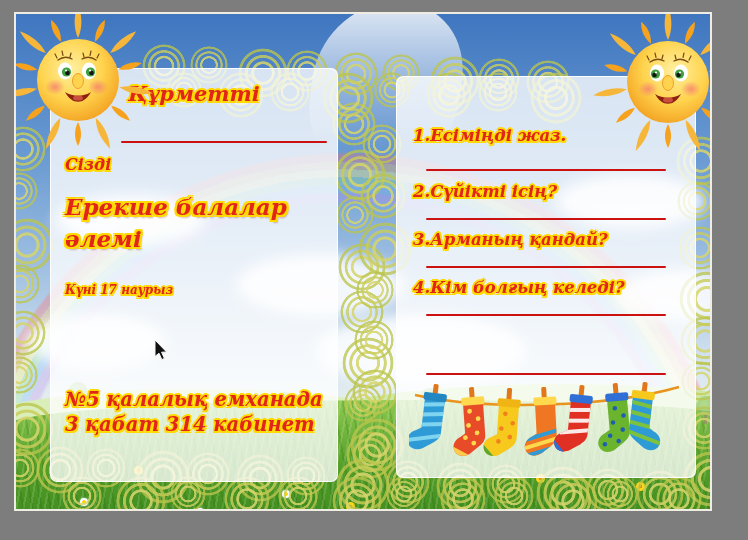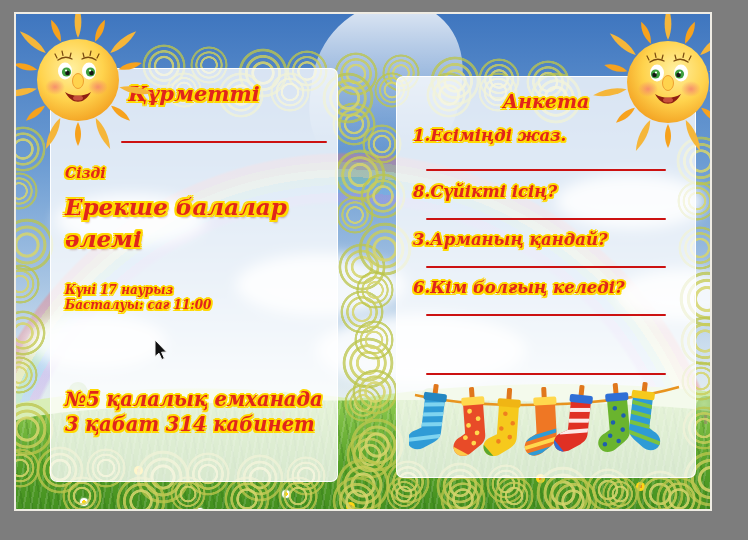--- a/index.html
+++ b/index.html
@@ -167,44 +167,42 @@
       <div class="ring" style="width: 46px; height: 46px; left: 424px; top: 462px;"></div>
       <div class="ring" style="width: 40px; height: 40px; left: 478px; top: 462px;"></div>
       <div class="ring" style="width: 50px; height: 50px; left: 532px; top: 462px;"></div>
       <div class="ring" style="width: 36px; height: 36px; left: 586px; top: 462px;"></div>
       <div class="ring" style="width: 46px; height: 46px; left: 640px; top: 462px;"></div>
     </div>
 
   <div class="panel" id="panelL">
     <div class="abs fancy heading" style="left:0;top:12px;width:100%;">Құрметті</div>
     <div class="blank" style="left:70px;top:72px;width:206px;"></div>
-    <div class="abs fancy" style="left:14px;top:96px;font-size:14px;">Сізді</div>
+    <div class="abs fancy" style="left:14px;top:86px;font-size:16px;">Сізді</div>
     <div class="abs fancy-xl" style="left:14px;top:122px;width:264px;">
       <span>Ерекше балалар әлемі</span><br>
     </div>
     <div class="abs fancy" style="left:14px;top:214px;">
       <span>Күні 17 наурыз</span><br>
-      <span>Басталуы: сағ 11:00</span>
     </div>
     <div class="abs fancy" style="left:14px;top:294px;font-size:19.5px;">
       <br>
       <span>№5 қалалық емханада</span><br>
       <span>3 қабат 314 кабинет</span>
     </div>
   </div>
 
   <div class="panel" id="panelR">
-    <div class="abs fancy heading" style="left:0;top:12px;width:100%;font-size:19px;">Анкета</div>
     <div class="q fancy" style="top:48px;">1.Есіміңді жаз.</div>
     <div class="blank" style="left:29px;top:92px;width:240px;"></div>
-    <div class="q fancy" style="top:104px;">8.Сүйікті ісің?</div>
+    <div class="q fancy" style="top:104px;">2.Сүйікті ісің?</div>
     <div class="blank" style="left:29px;top:141px;width:240px;"></div>
     <div class="q fancy" style="top:152px;">3.Арманың қандай?</div>
     <div class="blank" style="left:29px;top:189px;width:240px;"></div>
-    <div class="q fancy" style="top:200px;">6.Кім болғың келеді?</div>
+    <div class="q fancy" style="top:200px;">4.Кім болғың келеді?</div>
     <div class="blank" style="left:29px;top:237px;width:240px;"></div>
     <div class="blank" style="left:29px;top:296px;width:240px;"></div>
 
     <svg class="abs" style="left:12px;top:302px;" width="276" height="96" viewBox="0 0 276 96">
       <defs>
         <path id="sock" d="M14,6 L34,6 L34,40 C34,45 32,48 28,51 L18,58 C12,62 4,60 2,54 C0,48 4,43 9,41 L14,38 Z"></path>
         <clipPath id="c1">
             <use href="#sock"></use>
           </clipPath>
           <clipPath id="c2">

